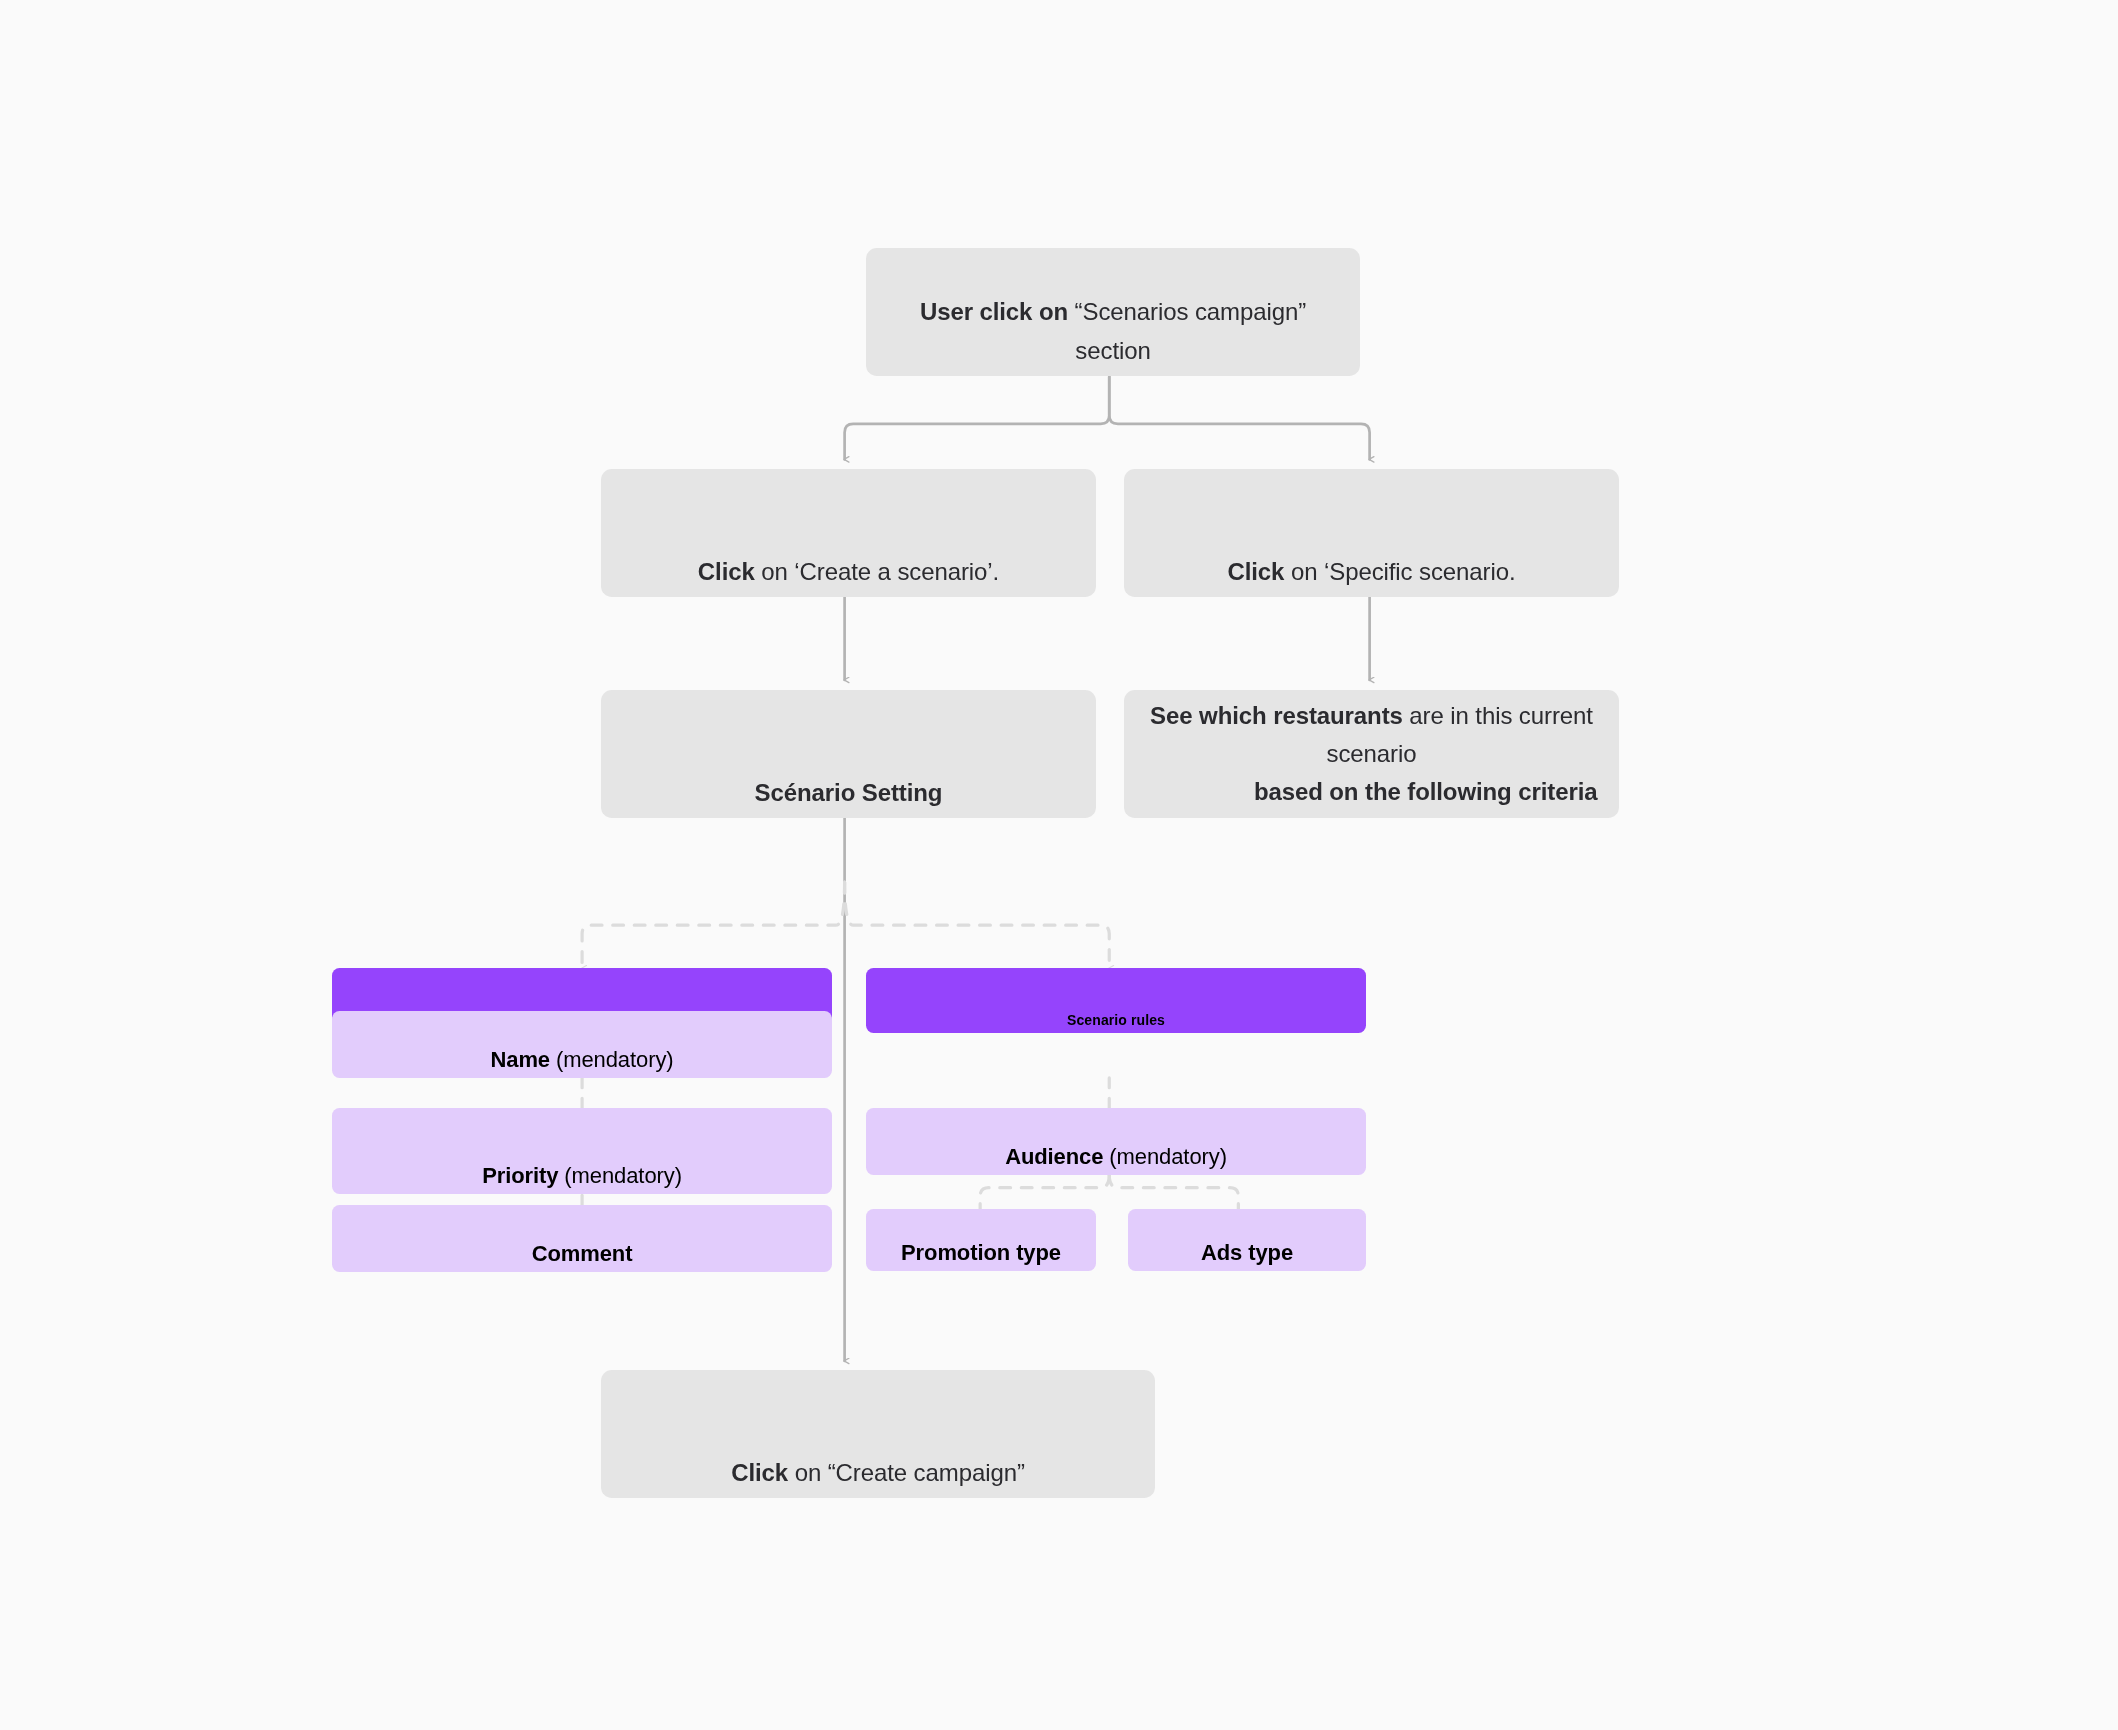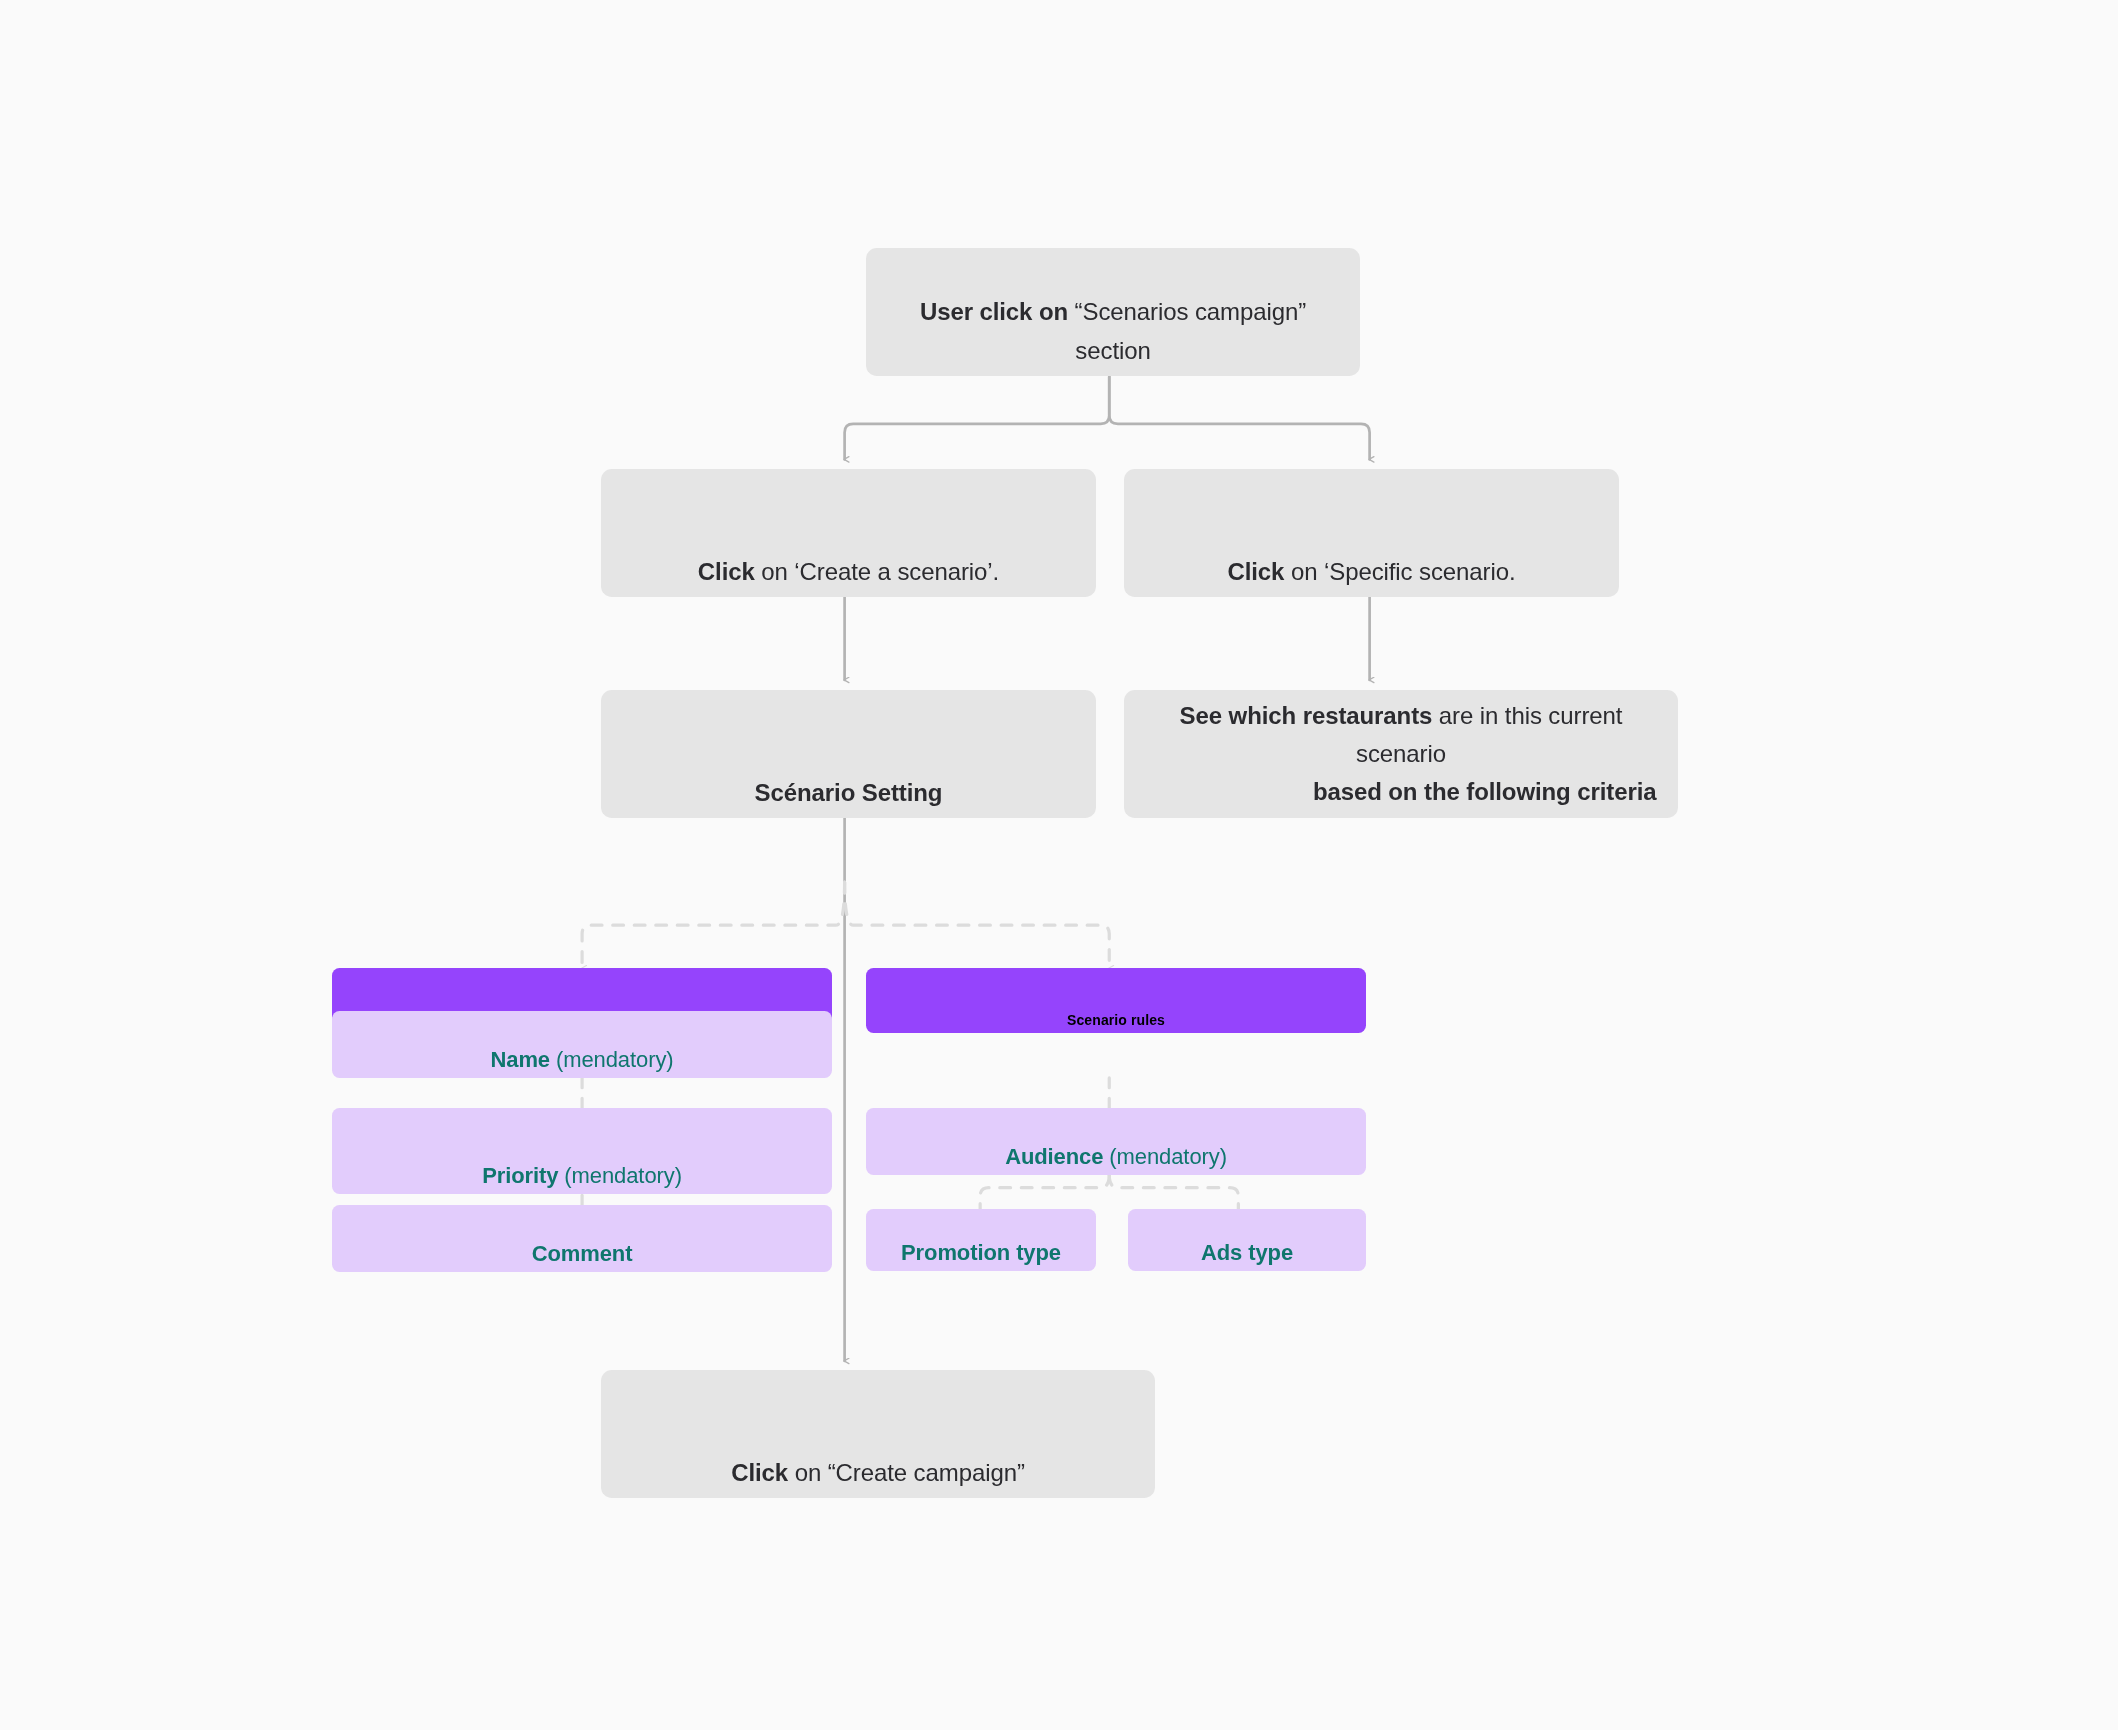--- a/index.html
+++ b/index.html
@@ -46,21 +46,21 @@
   .node-purple-head {
     background: #9544fc;
     color: #000000;
     font-size: 14px;
     font-weight: bold;
     letter-spacing: 0.1px;
     border-radius: 7.5px;
   }
   .node-purple-item {
     background: #e2ccfc;
-    color: #0f766e;
+    color: #000000;
     font-size: 22px;
     letter-spacing: -0.1px;
     border-radius: 7.5px;
   }
   .b { font-weight: bold; }
   .two-line { flex-direction: column; line-height: 1.58; }
 </style>
 </head>
 <body>
 
@@ -133,21 +133,21 @@
       <span class="b">Click</span><span> on ‘Specific scenario.</span>
     </span>
   </div>
 
   <div class="node node-gray" style="left:601px; top:690px; width:495px; height:128px;">
     <span>
       <span class="b">Scénario Setting</span><span></span>
     </span>
   </div>
 
-  <div class="node node-gray two-line" style="left:1124px; top:690px; width:554px; height:128px;">
+  <div class="node node-gray two-line" style="left:1124px; top:690px; width:495px; height:128px;">
     <span>
       <span class="b">See which restaurants</span><span> are in this current scenario</span>
     </span>
     <span class="b">based on the following criteria</span>
   </div>
 
   <div class="node node-purple-head" style="left:332px; top:968px; width:500px; height:65px;">
     <span>Info</span>
   </div>
 

